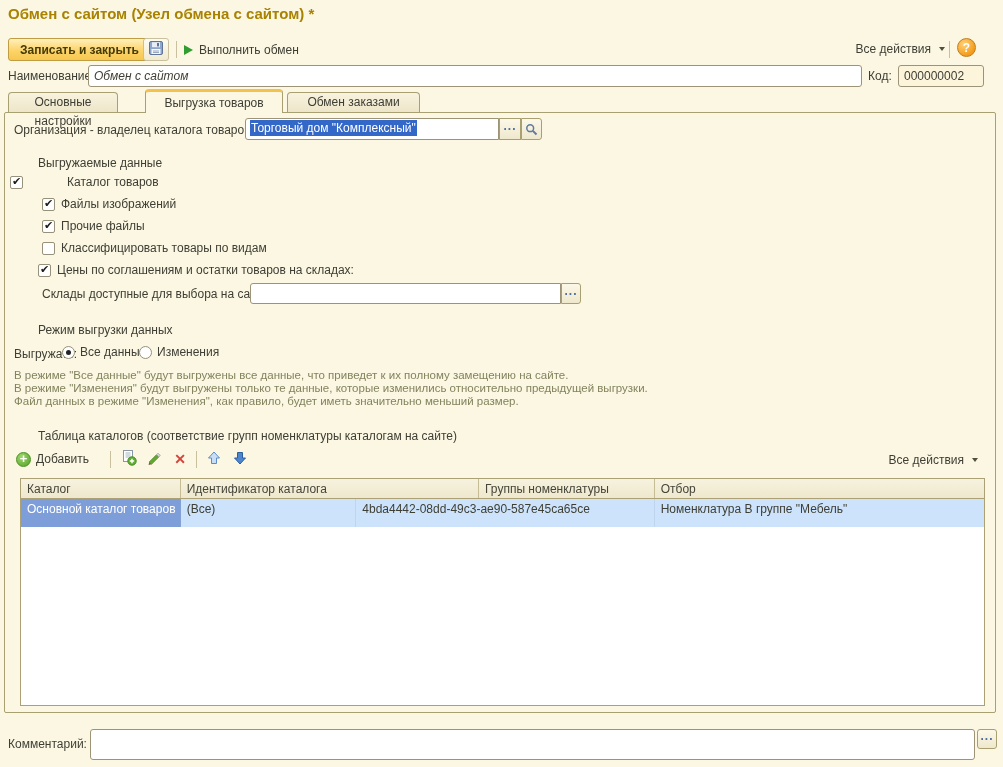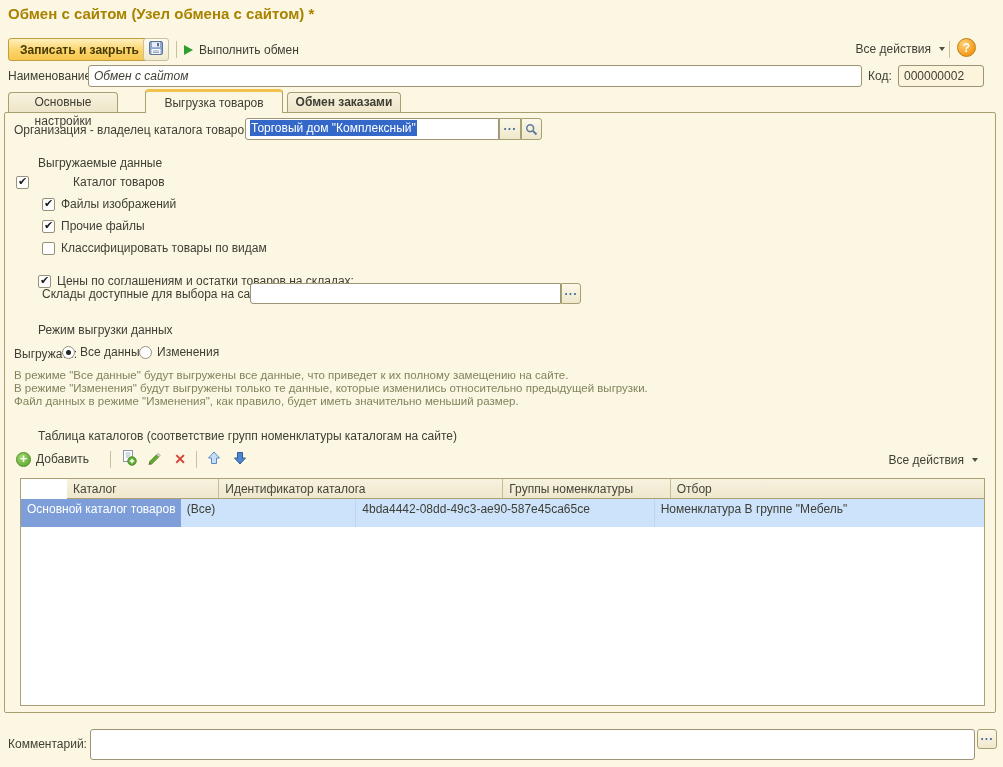--- a/index.html
+++ b/index.html
@@ -43,21 +43,21 @@
   .radio-row{position:absolute;display:flex;align-items:center;gap:5px;white-space:nowrap;}
 
   .hint{position:absolute;left:14px;color:#83835D;font-size:11.5px;white-space:nowrap;}
 
   .tt-btn{position:absolute;width:22px;height:20px;background:transparent;border:none;display:flex;align-items:center;justify-content:center;cursor:default;}
   .add-circle{width:15px;height:15px;border-radius:50%;background:radial-gradient(circle at 35% 30%,#9ED66C,#55A228);
     border:1px solid #4C8F24;color:#fff;font-weight:bold;line-height:12px;text-align:center;font-size:13px;flex:0 0 15px;}
   .x-glyph{color:#D5433A;font-weight:bold;font-size:14px;line-height:14px;}
 
   .table{position:absolute;left:20px;top:478px;width:965px;height:228px;background:#fff;border:1px solid #ABA175;}
-  .thead{display:flex;height:20px;background:linear-gradient(#F7F2DE,#EFE8CE);border-bottom:1px solid #ABA175;margin-left:46px;}
+  .thead{display:flex;height:20px;background:linear-gradient(#F7F2DE,#EFE8CE);border-bottom:1px solid #ABA175;}
   .th{padding:3px 6px;border-right:1px solid #C6BD97;font-size:12px;color:#45453A;white-space:nowrap;overflow:hidden;}
   .tr{display:flex;height:28px;background:#CCE3FB;}
   .td{padding:2.5px 6px;font-size:12px;white-space:nowrap;overflow:hidden;border-right:1px solid rgba(150,170,200,.25);}
   .c0{width:160px;} .c1{width:176px;} .c2{width:299px;} .c3{width:330px;border-right:none;}
   .td.c0{background:#7E9ED9;color:#fff;}
 </style>
 </head>
 <body>
 
 <div class="root">
@@ -89,57 +89,57 @@
   <div class="vsep" style="left:949px;top:41px;"></div>
   <button class="help-btn">?</button>
 
   <label class="lbl" style="left:8px;top:69px;">Наименование:</label>
   <input class="text-input" style="left: 88px; top: 65px; width: 774px; height: 22px; font-style: italic;" value="Обмен с сайтом">
   <label class="lbl" style="left:868px;top:69px;">Код:</label>
   <input class="text-input" style="left: 898px; top: 65px; width: 86px; height: 22px; background: rgb(252, 245, 219);" value="000000002">
 
   <div class="tab" style="left:8px;width:110px;">Основные настройки</div>
   <div class="tab active" style="left:145px;width:138px;">Выгрузка товаров</div>
-  <div class="tab" style="left:287px;width:114px;font-weight:bold;">Обмен заказами</div>
+  <div class="tab" style="left:287px;width:133px;">Обмен заказами</div>
 
   <div class="panel"></div>
 
   <label class="lbl" style="left:14px;top:123px;">Организация - владелец каталога товаров:</label>
   <div class="field-box" style="left:245px;top:118px;width:254px;height:22px;border-radius:3px 0 0 3px;">
     <span class="sel-text">Торговый дом "Комплексный"</span>
   </div>
   <button class="mini-btn" style="left:499px;top:118px;width:22px;height:22px;">...</button>
   <button class="mini-btn" style="left:521px;top:118px;width:21px;height:22px;border-radius:0 3px 3px 0;padding-bottom:0;">
     <span>
       <svg width="13" height="13" viewBox="0 0 13 13">
         <circle cx="5.2" cy="5.2" r="3.4" fill="none" stroke="#5E7A9E" stroke-width="1.5"></circle>
         <line x1="7.9" y1="7.9" x2="11.5" y2="11.5" stroke="#5E7A9E" stroke-width="2"></line>
       </svg>
     </span>
   </button>
 
   <div class="section" style="left:14px;top:156px;">Выгружаемые данные</div>
 
-  <div class="cb-row" style="left:16px;top:175px;gap:44px;">
+  <div class="cb-row" style="left:10px;top:175px;gap:44px;">
     <span class="checkbox on"></span>
     <span>Каталог товаров</span>
   </div>
   <div class="cb-row" style="left:42px;top:197px;">
     <span class="checkbox on"></span>
     <span>Файлы изображений</span>
   </div>
   <div class="cb-row" style="left:42px;top:219px;">
     <span class="checkbox on"></span>
     <span>Прочие файлы</span>
   </div>
   <div class="cb-row" style="left:42px;top:241px;">
     <span class="checkbox"></span>
     <span>Классифицировать товары по видам</span>
   </div>
-  <div class="cb-row" style="left:16px;top:274px;padding-left:22px;">
+  <div class="cb-row" style="left:16px;top:263px;padding-left:22px;">
     <span class="checkbox on"></span>
     <span>Цены по соглашениям и остатки товаров на складах:</span>
   </div>
 
   <label class="lbl" style="left:42px;top:287px;">Склады доступные для выбора на сайте:</label>
   <div class="field-box" style="left:250px;top:283px;width:311px;height:21px;border-radius:3px 0 0 3px;">
     <span></span>
   </div>
   <button class="mini-btn" style="left:561px;top:283px;width:20px;height:21px;border-radius:0 3px 3px 0;">...</button>
 

